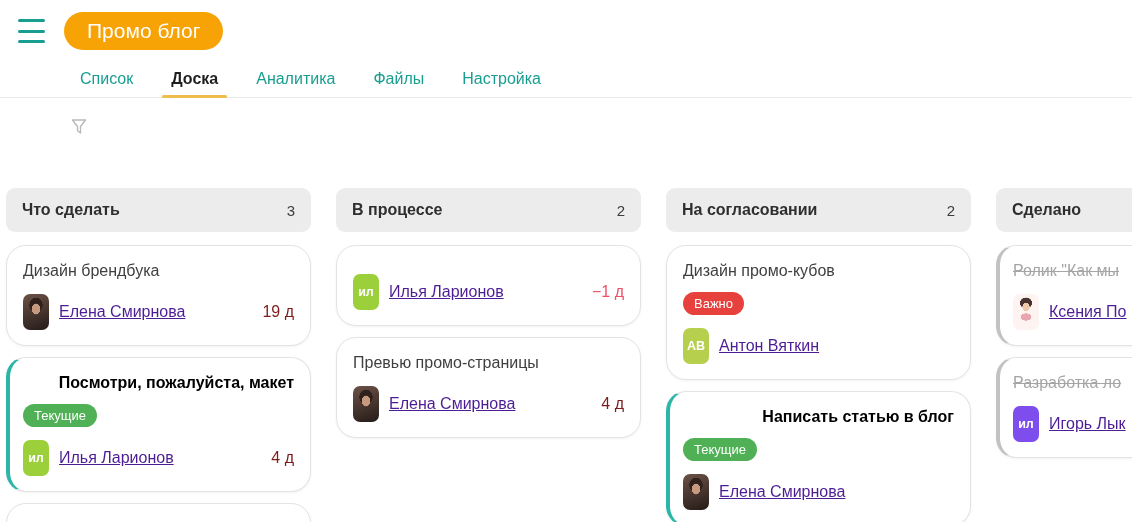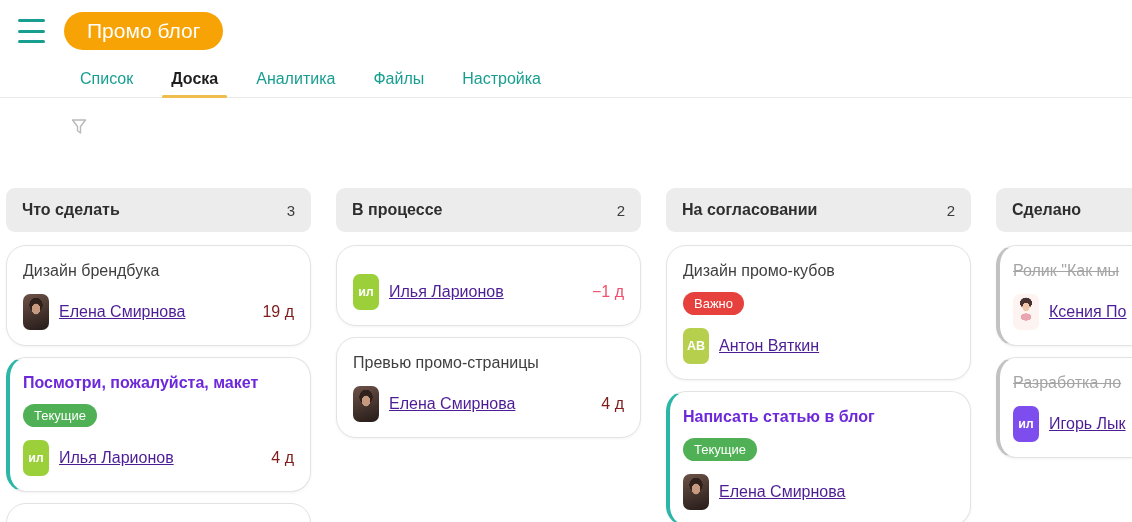--- a/index.html
+++ b/index.html
@@ -35,21 +35,21 @@
   .column { width: 305px; flex: 0 0 305px; display: flex; flex-direction: column; gap: 11px; }
   .col-header { height: 44px; background: #ececec; border-radius: 9px;
     display: flex; align-items: center; padding: 0 16px; margin-bottom: 2px; }
   .col-title { font-size: 16px; font-weight: 700; color: #2e2e2e; }
   .col-count { margin-left: auto; font-size: 15px; color: #3c3c3c; }
   .card { background: #fff; border: 1px solid #e3e3e3; border-radius: 20px;
     padding: 15px 16px; box-shadow: 0 1px 3px rgba(0,0,0,0.05); cursor: pointer; }
   .card.highlight { border-left: 4px solid #2cb6a8; padding-left: 13px; }
   .card.done { border-left: 4px solid #c2c2c2; padding-left: 13px; }
   .card-title { font-size: 16px; color: #3f3f3f; line-height: 20px; white-space: nowrap; overflow: hidden; }
-  .card-title.bold { font-weight: 700; color: #6d28d9; }
+  .card-title.bold { font-weight: 700; color: #000000; text-align: right; }
   .card-title.struck { color: #a5a5a5; text-decoration: line-through; }
   .badge-row { margin-top: 11px; }
   .badge { display: inline-block; color: #ffffff; font-size: 13px;
     padding: 4px 11px; border-radius: 13px; line-height: 15px; }
   .assignee-row { display: flex; align-items: center; margin-top: 13px; }
   .avatar { width: 26px; height: 36px; border-radius: 7px; flex: 0 0 26px;
     display: flex; align-items: center; justify-content: center;
     color: #fff; font-size: 12.5px; font-weight: 600; margin-right: 10px; overflow: hidden; }
   .avatar.photo-dark {
     background:

